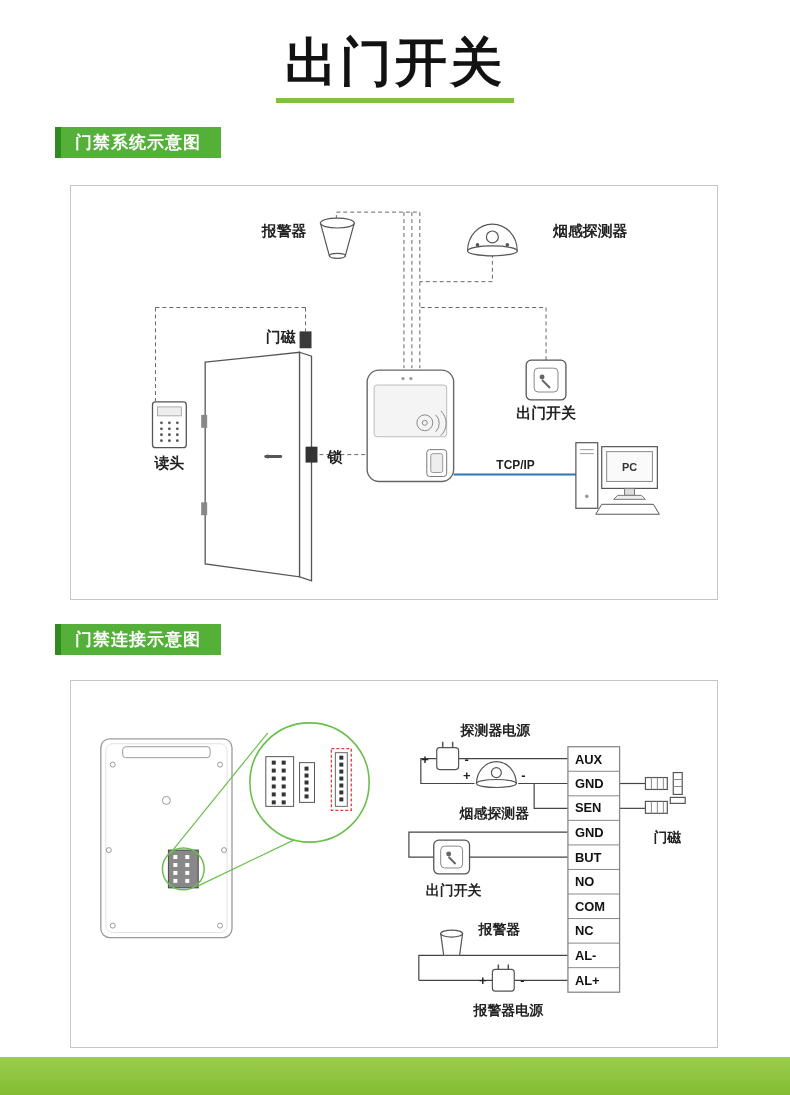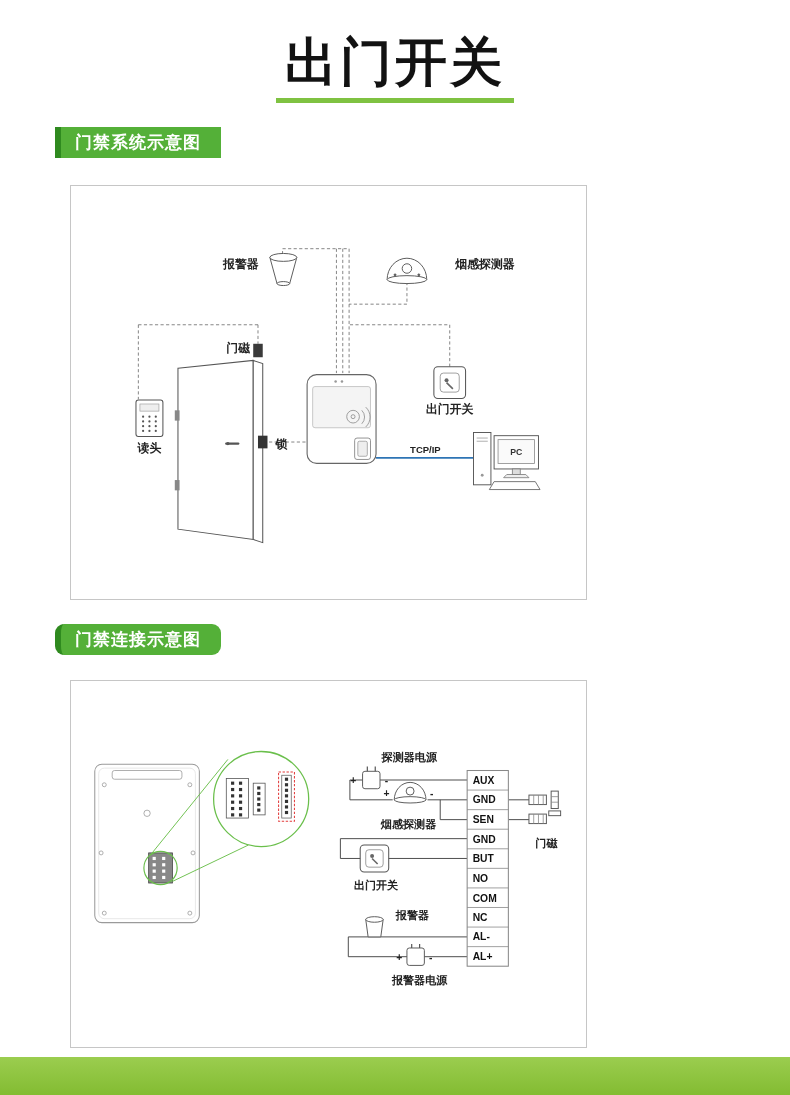--- a/index.html
+++ b/index.html
@@ -5,22 +5,22 @@
   * { margin:0; padding:0; box-sizing:border-box; }
   html,body { background:#ffffff; }
   body { font-family:"Liberation Sans","DejaVu Sans",sans-serif; }
   .page { position:relative; width:790px; height:1095px; margin:0 auto; background:#fff; overflow:hidden; }
   .title { position:absolute; top:28px; left:0; width:100%; text-align:center;
            font-size:52px; font-weight:700; color:#121212; letter-spacing:3px; }
   .title-underline { position:absolute; top:98px; left:276px; width:238px; height:5px; background:#7fc241; }
   .badge { position:absolute; height:31px; background:#54b038; color:#fff; font-size:17px; font-weight:700;
            display:flex; align-items:center; padding:0 20px 0 14px; border-left:6px solid #2f8a1f; letter-spacing:1px; }
   .badge-system { left:55px; top:127px; }
-  .badge-wiring { left:55px; top:624px;border-radius:9px; }
-  .box { position:absolute; left:70px; width:517px; border:1px solid #c6c6c6; background:#fff;text-align:center; }
+  .badge-wiring { left:55px; top:624px; }
+  .box { position:absolute; left:70px; width:648px; border:1px solid #c6c6c6; background:#fff;text-align:center; }
   .box-system { top:185px; height:415px; }
   .box-wiring { top:680px; height:368px; }
   .footer-bar { position:absolute; left:0; bottom:0; width:100%; height:38px;
                 background:linear-gradient(180deg,#9bcd4f,#83bc32); }
   svg { display:block; width:100%; height:100%; }
   svg text { font-family:"Liberation Sans","DejaVu Sans",sans-serif; }
   .cn   { font-size:15px; font-weight:600; fill:#222; }
   .cn2  { font-size:14px; font-weight:600; fill:#222; }
   .term { font-size:13px; font-weight:700; fill:#111; }
   .sign { font-size:13px; font-weight:700; fill:#222; }

